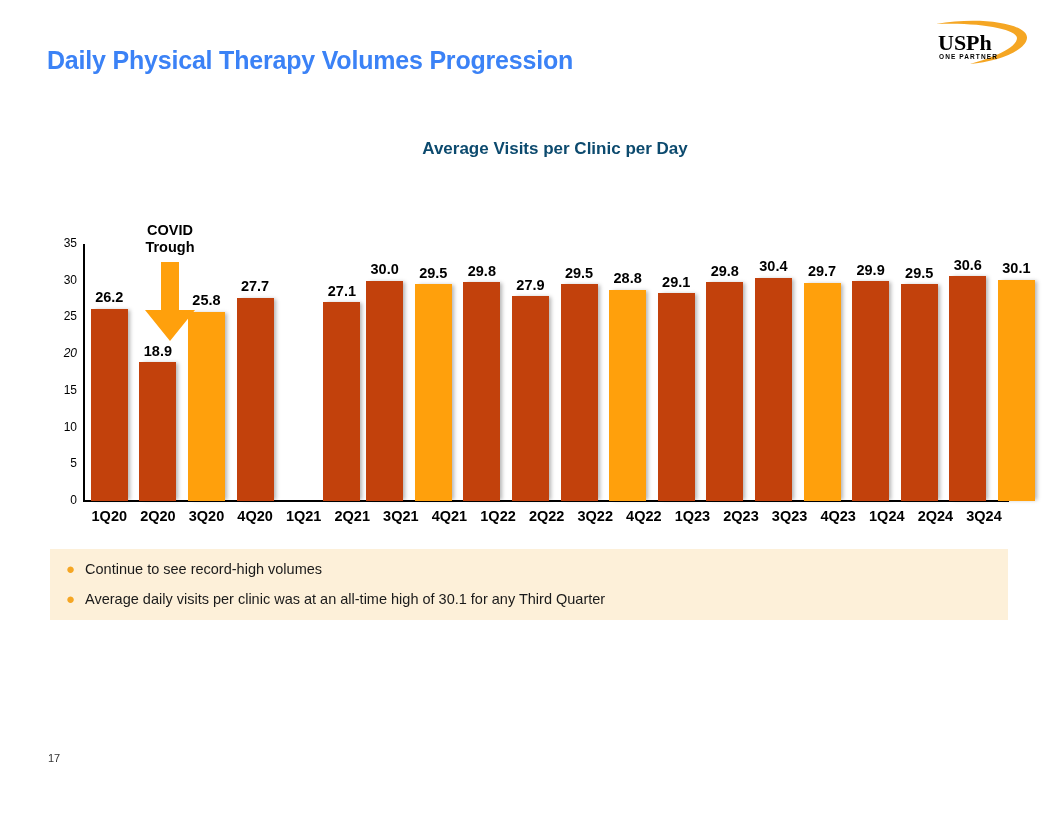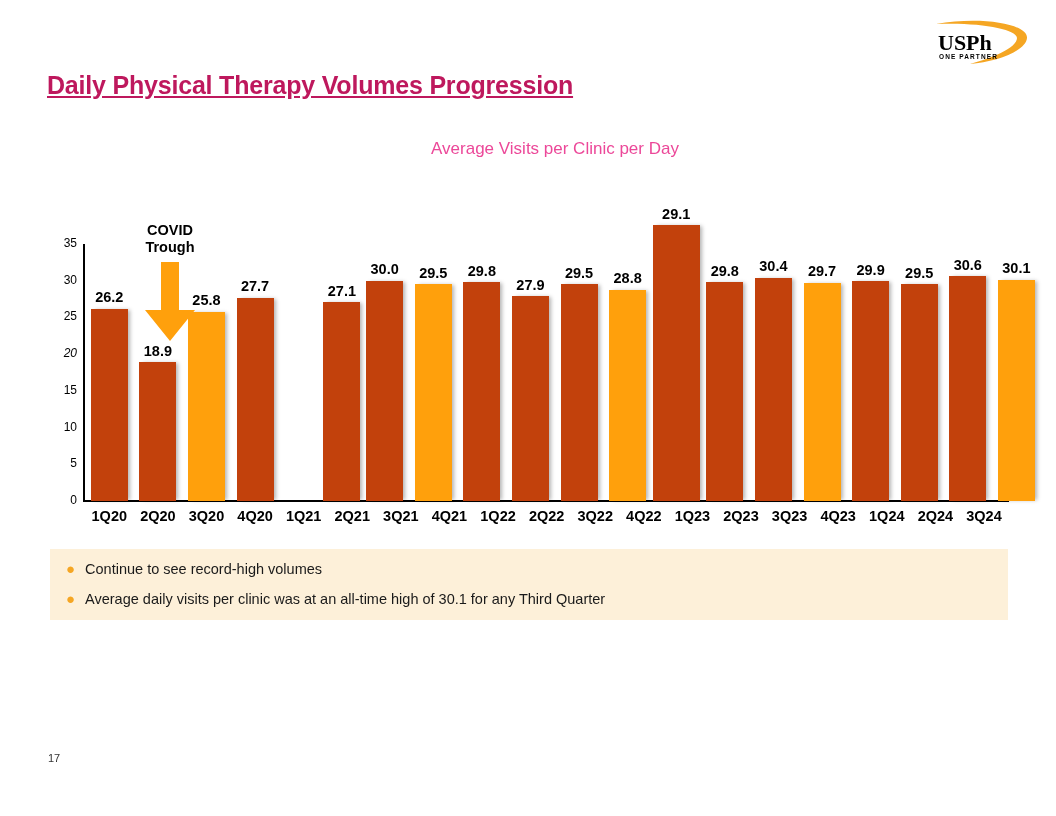--- a/index.html
+++ b/index.html
@@ -13,49 +13,48 @@
     position: relative;
     font-family: "Liberation Sans", sans-serif;
     color: #000000;
     overflow: hidden;
   }
 
   
   #slide-title {
     position: absolute;
     left: 47px;
-    top: 71px;
+    top: 46px;
     font-size: 25px;
     font-weight: bold;
     letter-spacing: -0.2px;
-    color: #be185d;
+    color: #3b82f6;
     white-space: nowrap;
-    text-decoration: underline;
   }
 
   
   #logo {
     position: absolute;
     left: 924px;
     top: 18px;
     width: 110px;
     height: 48px;
   }
   #logo svg { display: block; }
 
   
   #chart-subtitle {
     position: absolute;
     left: 0;
     top: 139px;
     width: 1056px;
     text-align: center;
     font-size: 17px;
-    font-weight: normal;
-    color: #ec4899;
+    font-weight: bold;
+    color: #0c4a6e;
   }
   #chart-subtitle .inner { display: inline-block; margin-left: 54px; }
 
   
   #chart-area {
     position: absolute;
     left: 47px;
     top: 238px;
     width: 965px;
     height: 295px;
@@ -292,21 +291,21 @@
         <div class="bar blue" style="height: 216.614px;">
           <div class="bar-label">29.5</div>
         </div>
       </div>
       <div class="bar-slot">
         <div class="bar orange" style="height: 211.474px;">
           <div class="bar-label">28.8</div>
         </div>
       </div>
       <div class="bar-slot">
-        <div class="bar blue" style="height: 276px; padding-left: 10px;">
+        <div class="bar blue" style="height: 208px;">
           <div class="bar-label">29.1</div>
         </div>
       </div>
       <div class="bar-slot">
         <div class="bar blue" style="height: 218.817px;">
           <div class="bar-label">29.8</div>
         </div>
       </div>
       <div class="bar-slot">
         <div class="bar blue" style="height: 223.223px;">

